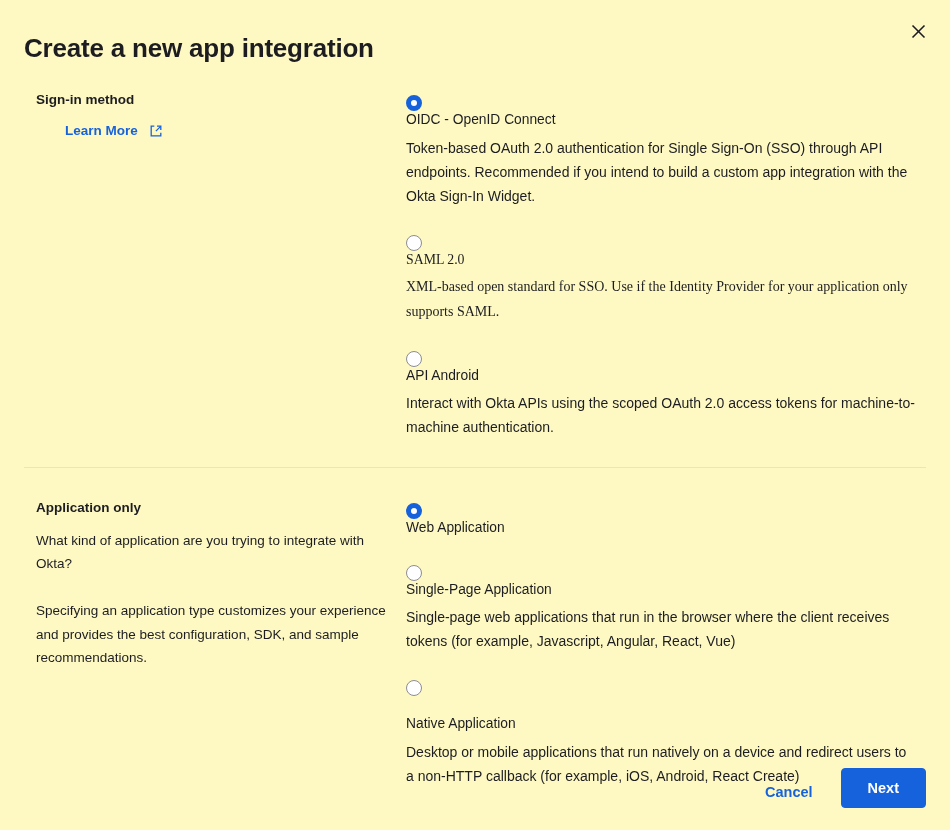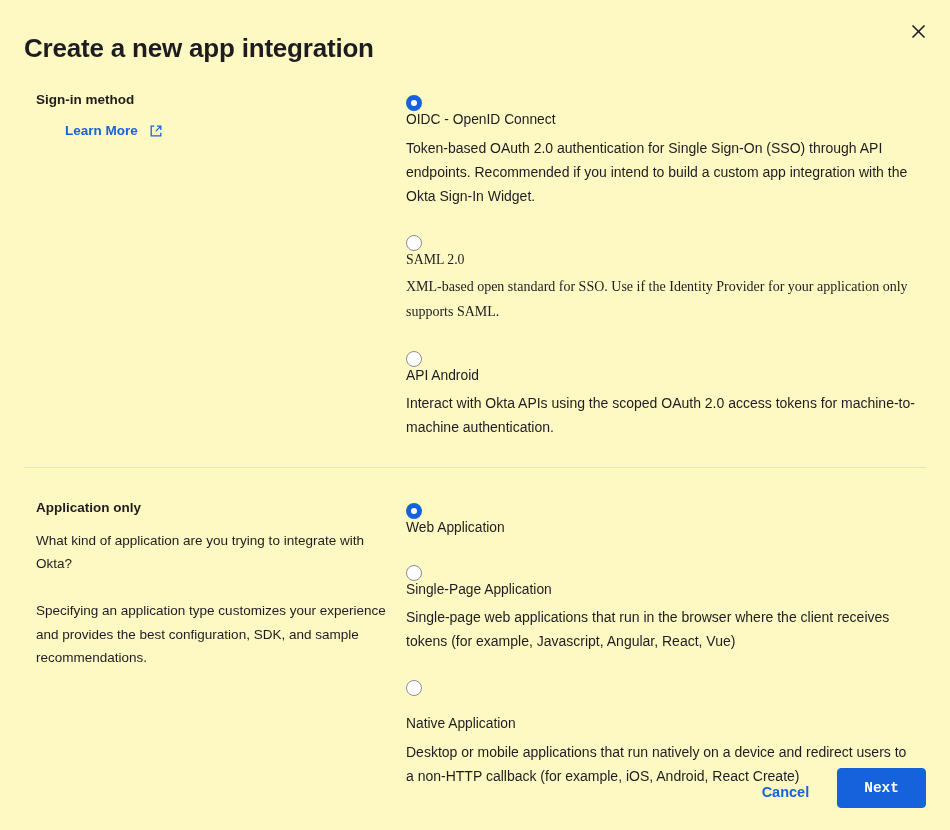--- a/index.html
+++ b/index.html
@@ -161,21 +161,21 @@
   }
   .btn-next {
     background: #1662dd;
     border: 1px solid #1662dd;
     color: #ffffff;
     font-size: 14.5px;
     font-weight: bold;
     border-radius: 4px;
     padding: 11px 26px;
     cursor: pointer;
-    font-family: Liberation Mono, monospace;
+    font-family: Liberation Sans, sans-serif;
   }
 </style>
 </head>
 <body>
 
 <div class="modal">
 
   <button class="close-btn" aria-label="Close">
     <svg width="15" height="15" viewBox="0 0 15 15">
       <line x1="1.5" y1="1.5" x2="13.5" y2="13.5" stroke="#1d1d21" stroke-width="1.6"></line>

